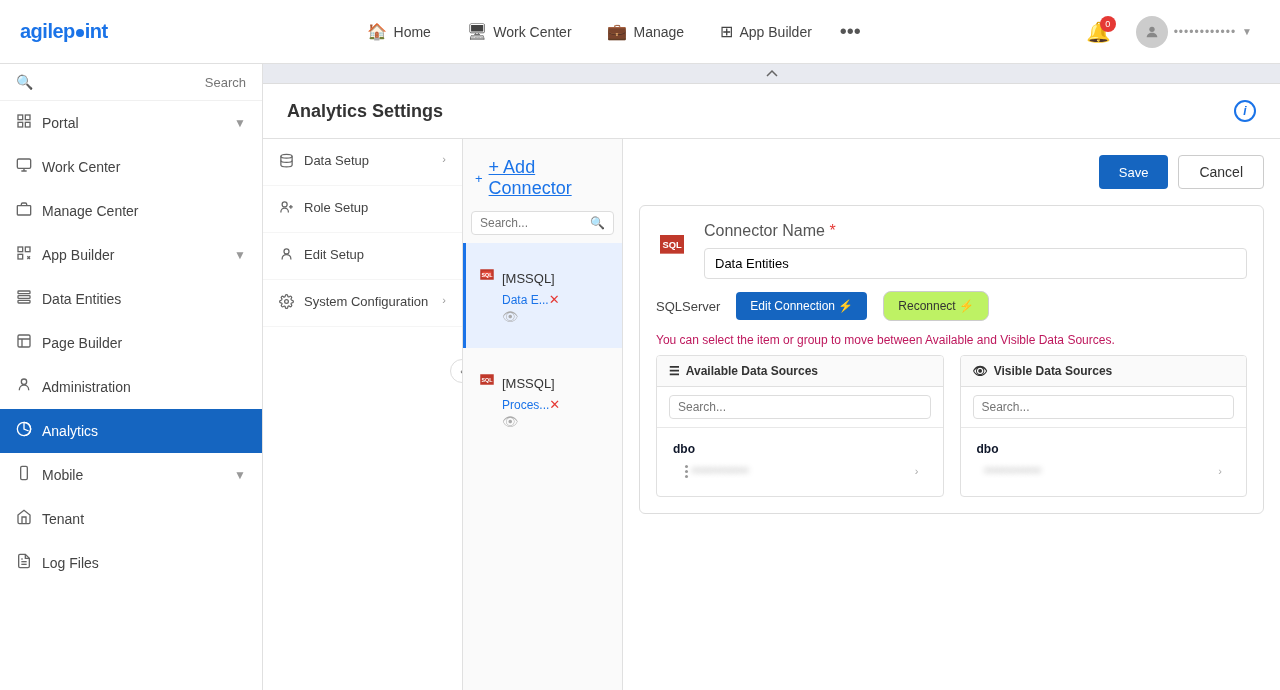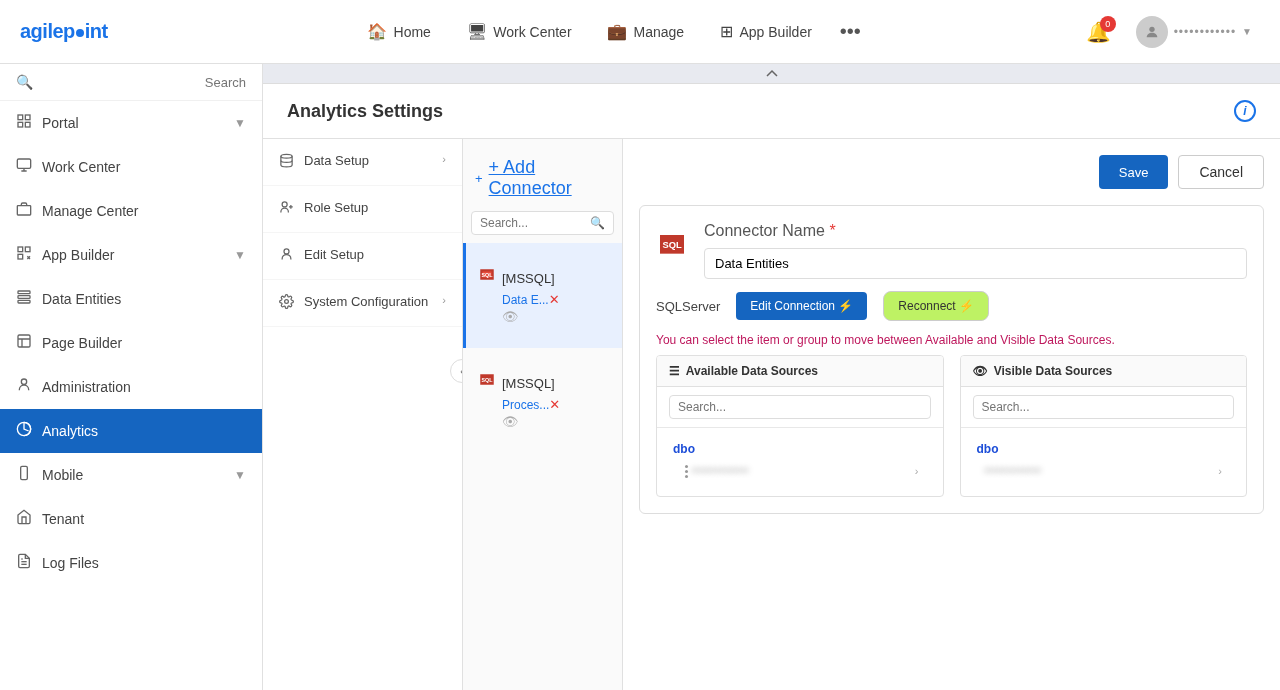--- a/index.html
+++ b/index.html
@@ -414,21 +414,21 @@
       font-size: 12px;
       outline: none;
     }
     .ds-body { padding: 8px; }
     .ds-group {
       padding: 6px 8px;
     }
     .ds-group-label {
       font-size: 12px;
       font-weight: 600;
-      color: #1d4ed8;
+      color: #0f172a;
       margin-bottom: 4px;
     }
     .ds-item {
       display: flex;
       align-items: center;
       justify-content: space-between;
       padding: 4px 8px;
       font-size: 12px;
       color: #666;
       border-radius: 3px;

